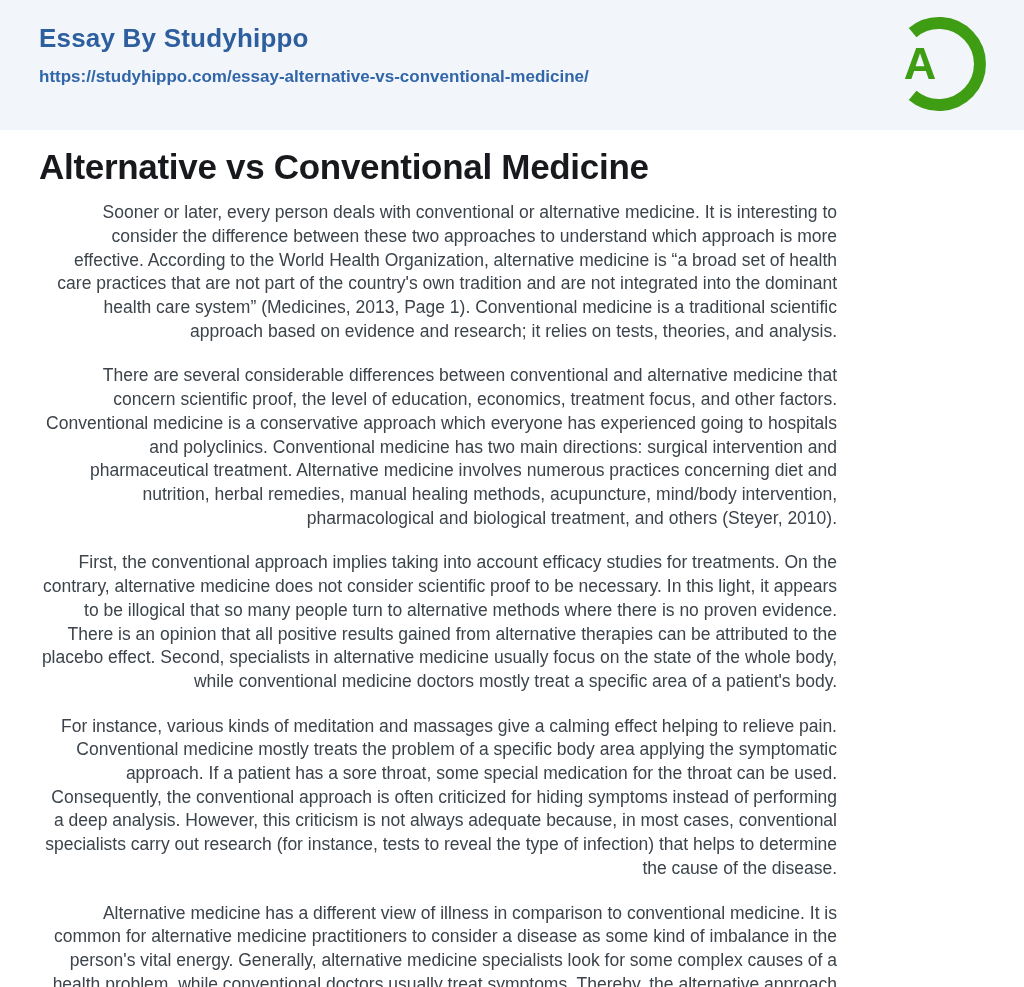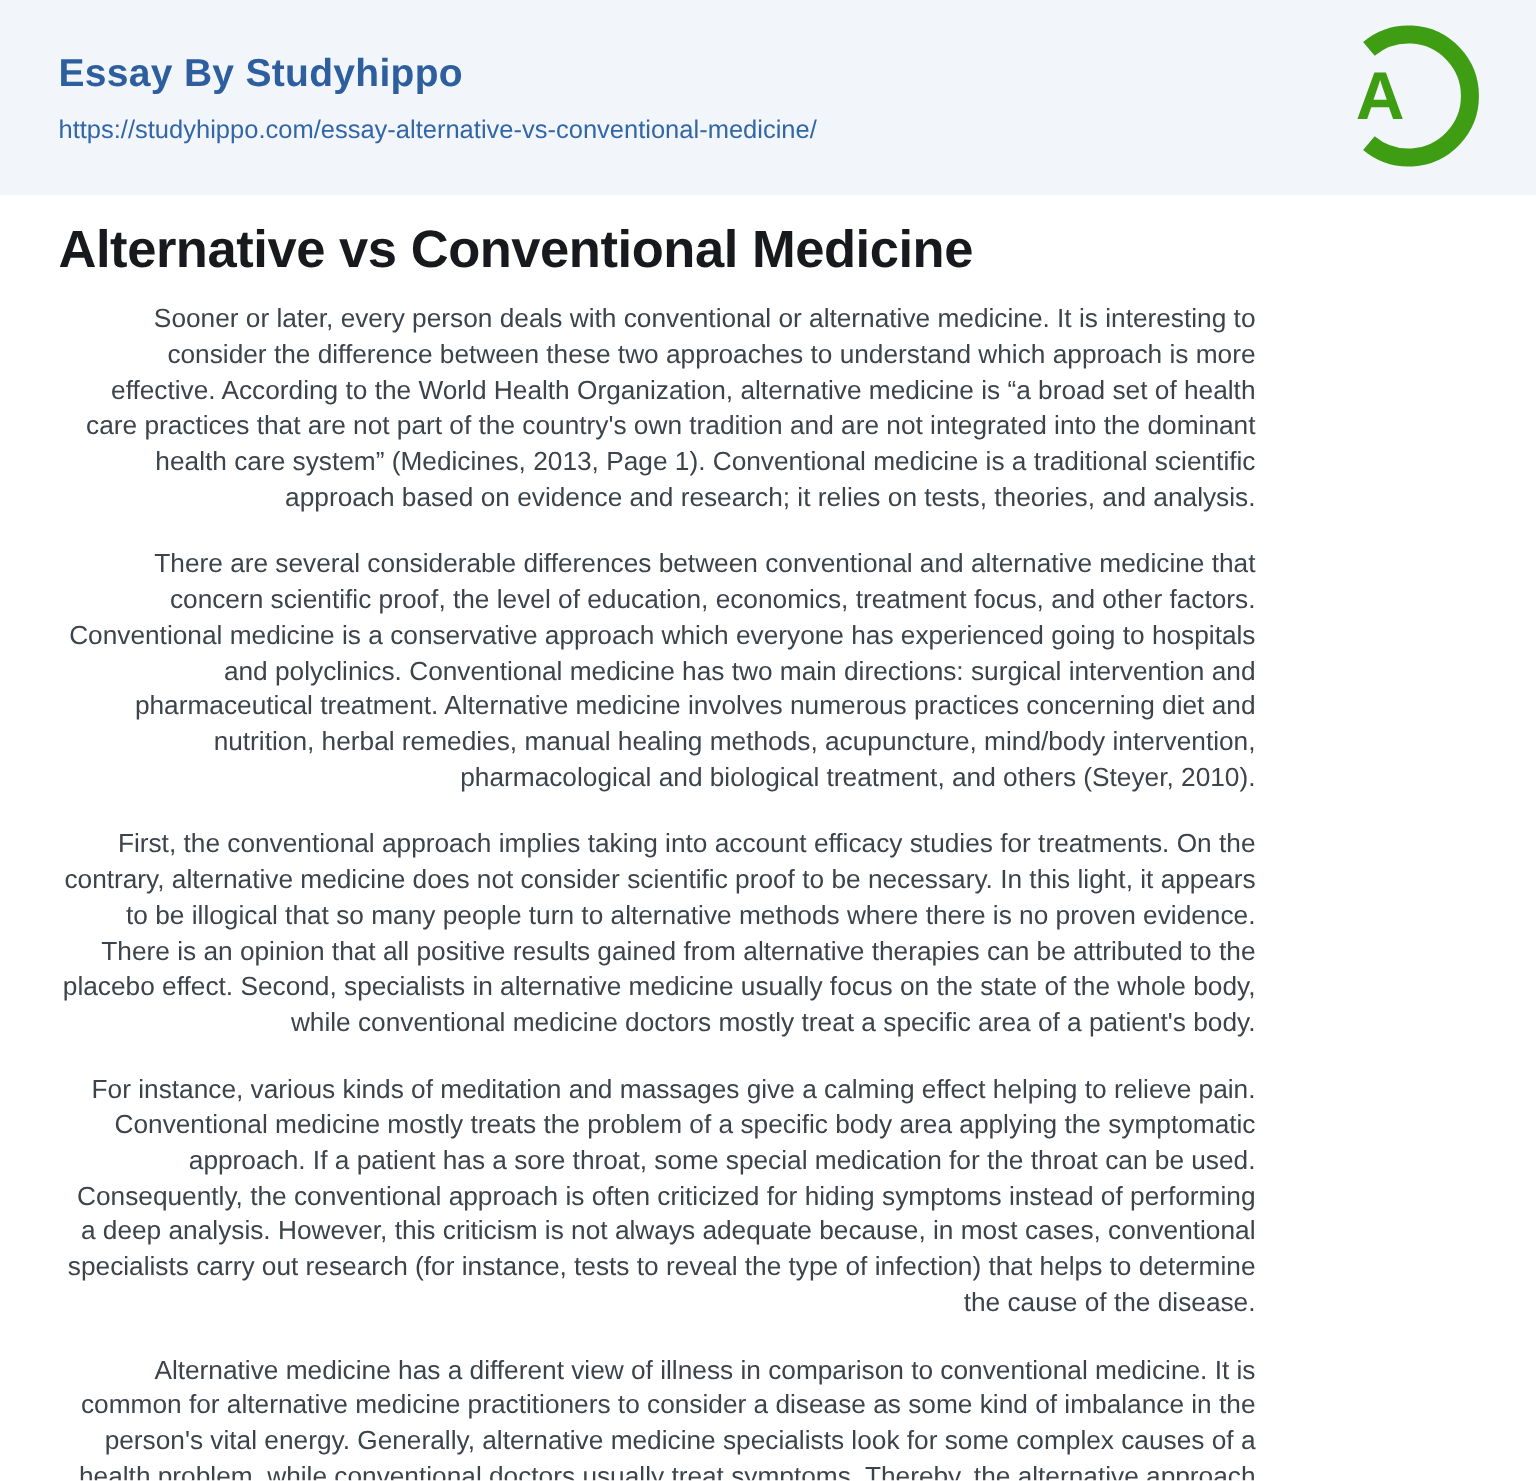--- a/index.html
+++ b/index.html
@@ -14,35 +14,35 @@
     background: #ffffff;
     position: relative;
     overflow: hidden;
   }
   
   .header {
     position: relative;
     height: 130px;
     background: #f2f5fa;
     box-sizing: border-box;
-    padding: 34px 140px 0 39px;
+    padding: 24px 140px 0 39px;
   }
   .site-title {
     color: #2d5f9f;
     font-size: 26px;
     font-weight: 700;
     letter-spacing: 0.2px;
     line-height: 1.15;
   }
   .site-url {
     display: inline-block;
     margin-top: 13px;
     color: #3166a8;
     font-size: 17px;
-    font-weight: 400;
+    font-weight: 700;
     text-decoration: none;
   }
   .logo {
     position: absolute;
     top: 11px;
     right: 37px;
     width: 100px;
     height: 106px;
   }
   

